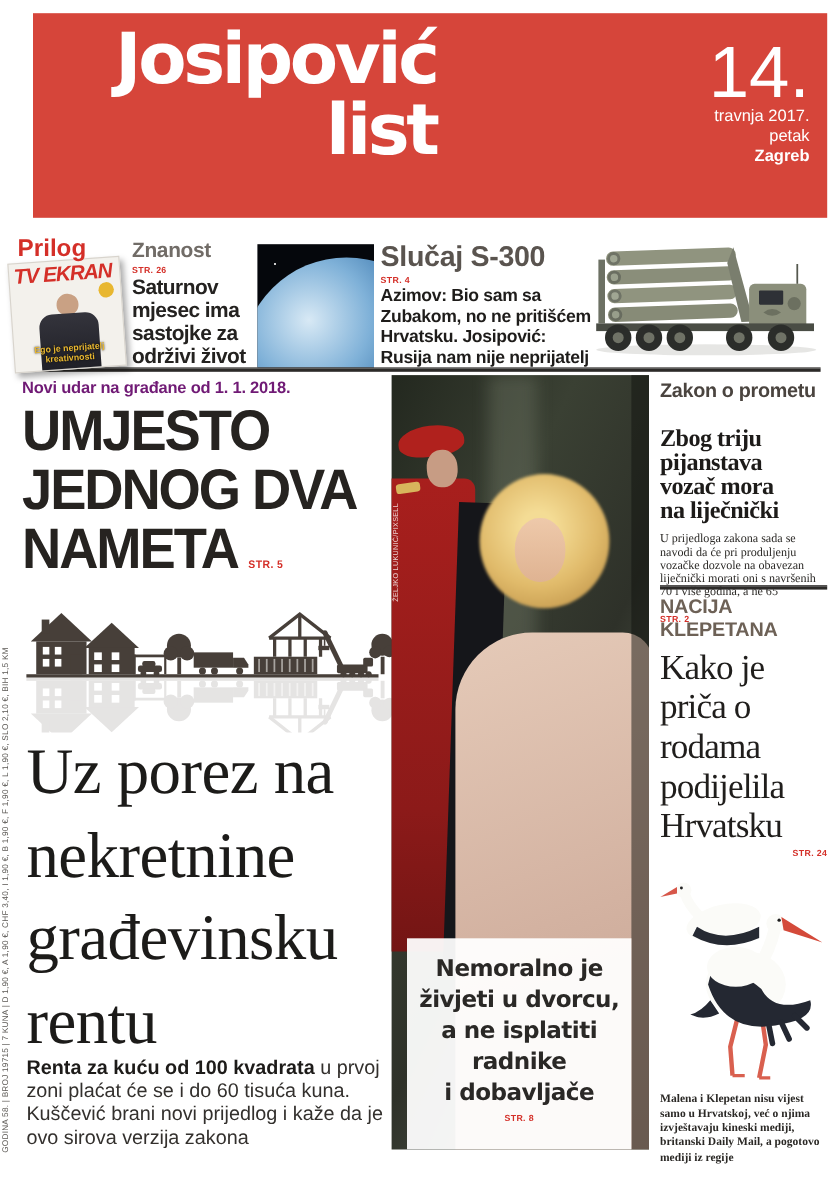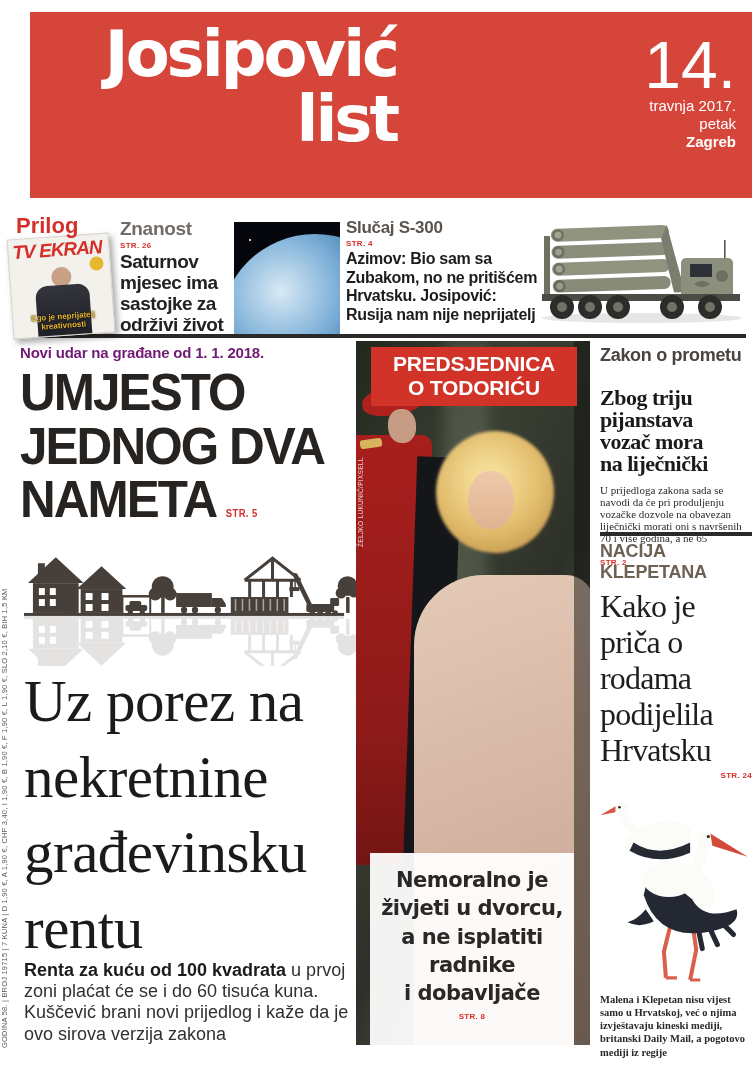--- a/index.html
+++ b/index.html
@@ -44,21 +44,21 @@
   .science .kicker{font-size:19px;color:#716c67;}
   .pageref{font-size:8px;font-weight:bold;color:var(--accent-red);letter-spacing:.3px;margin:1px 0 2px;}
   .science h3{font-size:19px;line-height:1.1;letter-spacing:-.5px;color:#242220;}
 
   .space{left:234px;top:222px;width:106px;height:112px;background:#05070c;overflow:hidden;}
   .earth{position:absolute;right:-70px;bottom:-90px;width:190px;height:190px;border-radius:50%;
          background:radial-gradient(circle at 32% 30%,#d8e9f5 0%,#7fb1d8 30%,#2d6ba4 60%,#0d3763 85%,#061f3c 100%);}
   .space svg{position:absolute;left:4px;top:10px;}
 
   .s300{left:346px;top:218px;width:196px;}
-  .s300 .kicker{font-size:17px;color:#5a544f;}
+  .s300 .kicker{font-size:26px;color:#5a544f;}
   .s300 h3{font-size:16px;line-height:1.16;letter-spacing:-.3px;color:#1e1c1a;}
 
   .truckbox{left:534px;top:214px;width:220px;height:120px;}
 
   .dblrule{height:3px;border-top:1px solid #2c2a28;border-bottom:3px solid #2c2a28;}
   .rule-top{left:20px;top:334px;width:726px;}
 
   
   .lead{left:20px;top:344px;width:342px;}
   .lead .kicker{font-size:15px;color:#701a75;letter-spacing:-.2px;}
@@ -325,24 +325,20 @@
   <div class="guard-body"></div>
   <div class="guard-dark"></div>
   <div class="guard-gold"></div>
   <div class="guard-hat"></div>
   <div class="guard-face"></div>
   <div class="pres-hair"></div>
   <div class="pres-face"></div>
   <div class="pres-coat"></div>
   <div class="ph-rightshade"></div>
   <div class="credit">ŽELJKO LUKUNIĆ/PIXSELL</div>
-  <div class="label">
-    <div>PREDSJEDNICA</div>
-    <div>O TODORIĆU</div>
-  </div>
   <div class="quote">
     <div class="ql">Nemoralno je</div>
     <div class="ql">živjeti u dvorcu,</div>
     <div class="ql">a ne isplatiti</div>
     <div class="ql">radnike</div>
     <div class="ql">i dobavljače</div>
     <div class="pageref">STR. 8</div>
   </div>
 </div>
 

